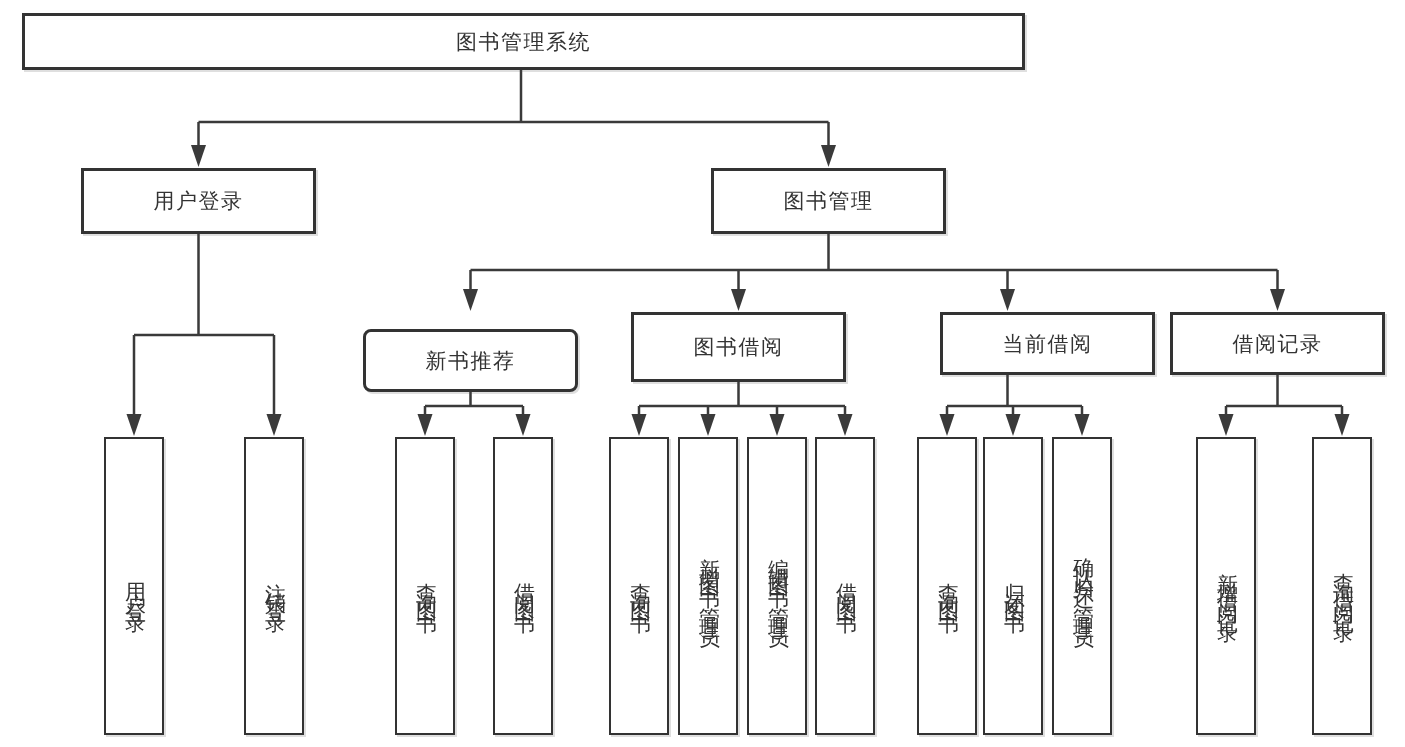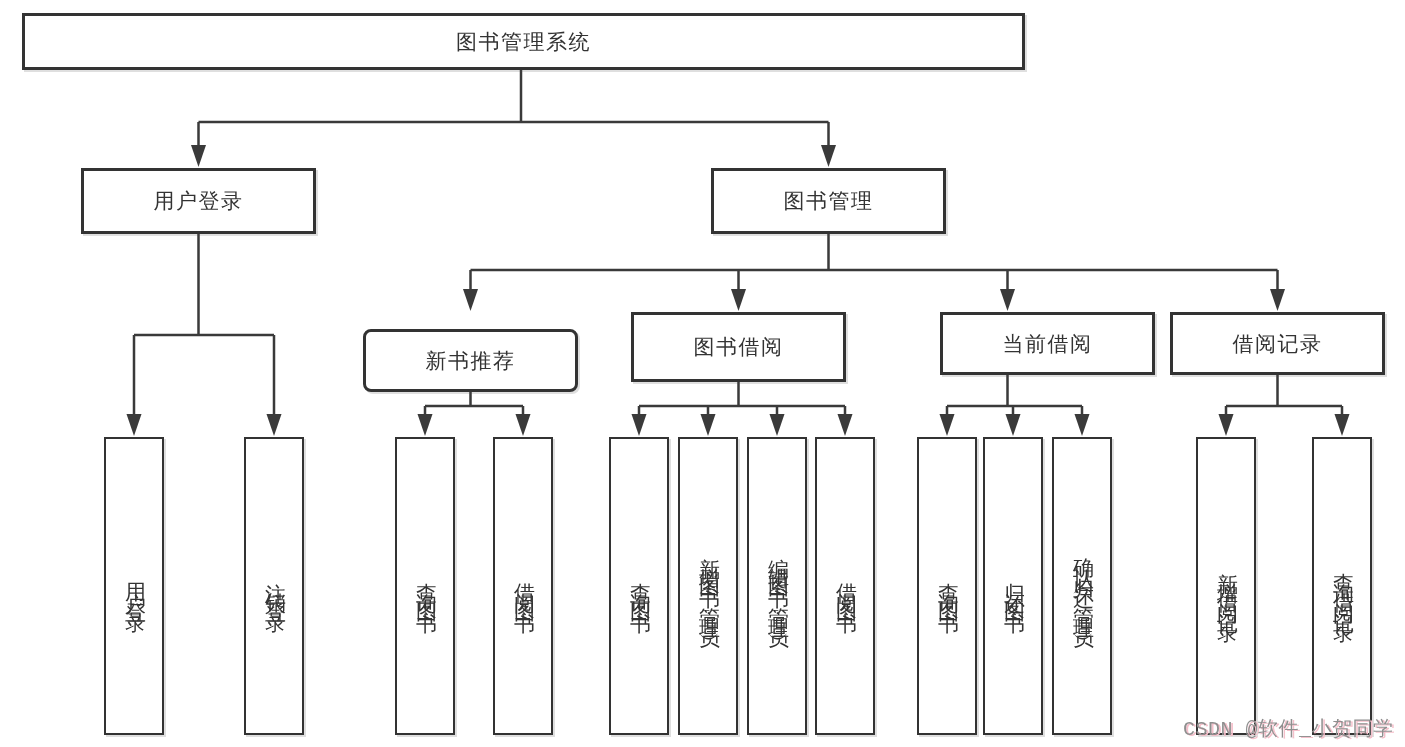--- a/index.html
+++ b/index.html
@@ -159,15 +159,14 @@
     <span class="lbl">确认归还（管理员）</span>
   </div>
 
   <div class="node leaf" style="left:1196px; top:437px; width:60px; height:298px;">
     <span class="lbl">新增借阅记录</span>
   </div>
   <div class="node leaf" style="left:1312px; top:437px; width:60px; height:298px;">
     <span class="lbl">查询借阅记录</span>
   </div>
 
-  <div class="watermark">CSDN @软件_小贺同学</div>
 
 </div>
 
 </body></html>

